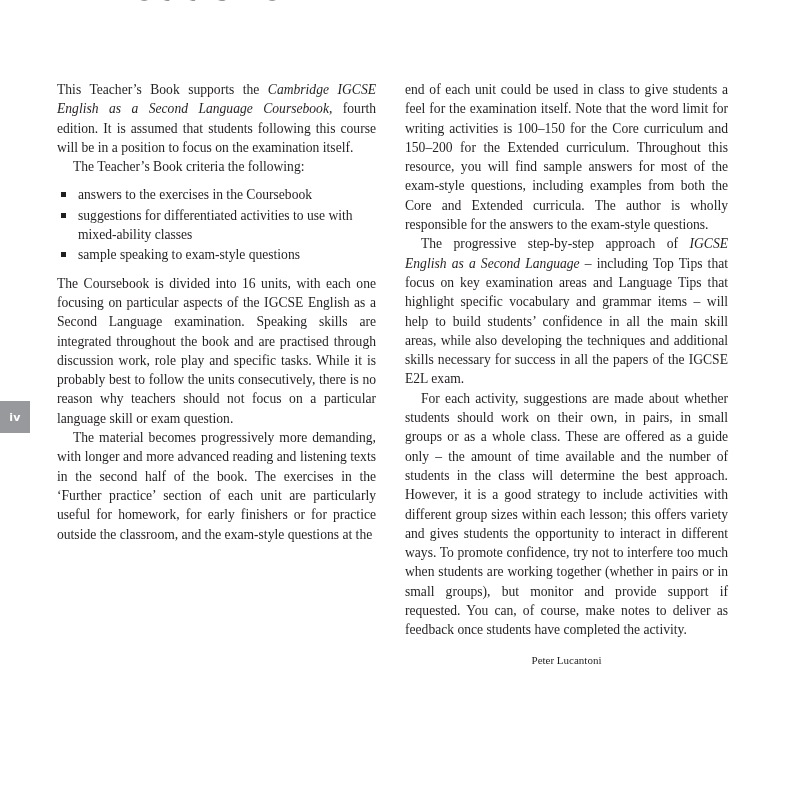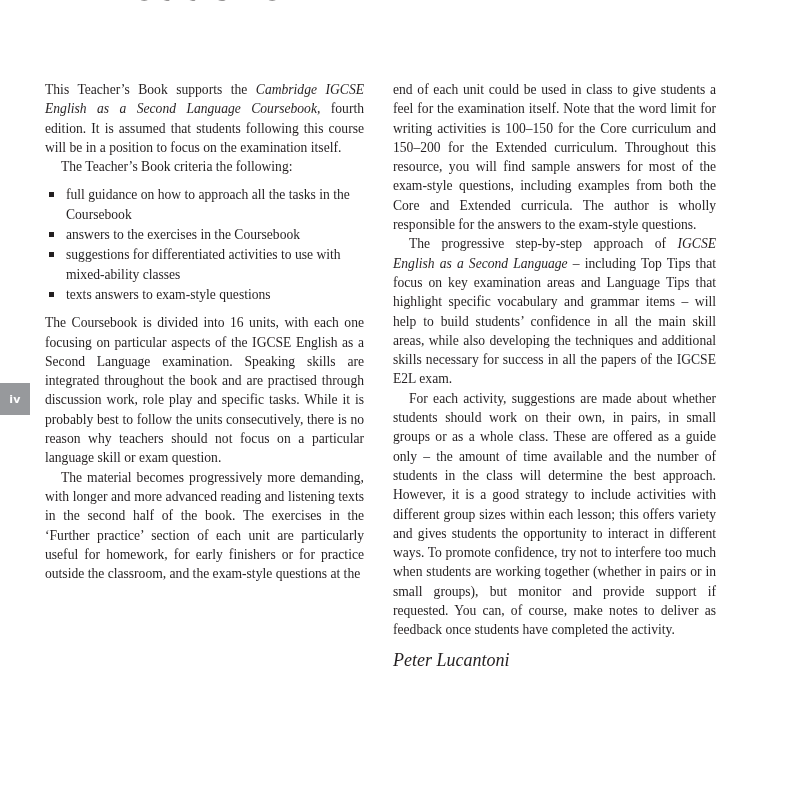--- a/index.html
+++ b/index.html
@@ -28,39 +28,39 @@
     letter-spacing: -0.4px;
     color: #231f20;
     margin: 0;
     white-space: nowrap;
   }
 
   
   .page-tab {
     position: absolute;
     left: 0;
-    top: 383px;
+    top: 401px;
     width: 30px;
     height: 32px;
     background: #97999c;
     color: #ffffff;
     font-family: "DejaVu Sans", "Liberation Sans", sans-serif;
     font-size: 11px;
     font-weight: bold;
     display: flex;
     align-items: center;
     justify-content: center;
     letter-spacing: 0.3px;
   }
 
   
   .columns {
     position: absolute;
     top: 80px;
-    left: 45px;
+    left: 57px;
     width: 671px;
     height: 520px;
   }
   .col {
     position: absolute;
     top: 0;
     width: 319px;
   }
   .col-left  { left: 0; }
   .col-right { left: 348px; width: 323px; }
@@ -98,48 +98,46 @@
     top: 7px;
     width: 5px;
     height: 5px;
     background: #231f20;
     display: block;
   }
 
   
   .signature {
     margin: 11px 0 0 0;
-    font-size: 18px;
+    font-size: 11px;
     line-height: 19.3px;
-    font-style: italic;
-    text-align: left;
+    text-align: center;
   }
 </style>
 </head>
 <body>
 
 <h1 class="page-heading">Introduction</h1>
 
 <div class="page-tab">
   <span>iv</span>
 </div>
 
 <div class="columns">
 
   <div class="col col-left">
 
     <p class="para"><span>This Teacher’s Book supports the </span><span class="ital">Cambridge IGCSE English as a Second Language Coursebook</span><span>, fourth edition. It is assumed that students following this course will be in a position to focus on the examination itself.</span></p>
 
     <p class="para indent">The Teacher’s Book criteria the following:</p>
 
     <ul class="bullets">
-      <li><span class="sq"></span><span>full guidance on how to approach all the tasks in the Coursebook</span></li>
       <li><span class="sq"></span><span>answers to the exercises in the Coursebook</span></li>
       <li><span class="sq"></span><span>suggestions for differentiated activities to use with mixed-ability classes</span></li>
-      <li><span class="sq"></span><span>texts answers to exam-style questions</span></li>
+      <li><span class="sq"></span><span>sample speaking to exam-style questions</span></li>
     </ul>
 
     <p class="para">The Coursebook is divided into 16 units, with each one focusing on particular aspects of the IGCSE English as a Second Language examination. Speaking skills are integrated throughout the book and are practised through discussion work, role play and specific tasks. While it is probably best to follow the units consecutively, there is no reason why teachers should not focus on a particular language skill or exam question.</p>
 
     <p class="para indent">The material becomes progressively more demanding, with longer and more advanced reading and listening texts in the second half of the book. The exercises in the ‘Further practice’ section of each unit are particularly useful for homework, for early finishers or for practice outside the classroom, and the exam-style questions at the</p>
   </div>
 
   <div class="col col-right">
 
     <p class="para">end of each unit could be used in class to give students a feel for the examination itself. Note that the word limit for writing activities is 100–150 for the Core curriculum and 150–200 for the Extended curriculum. Throughout this resource, you will find sample answers for most of the exam-style questions, including examples from both the Core and Extended curricula. The author is wholly responsible for the answers to the exam-style questions.</p>

